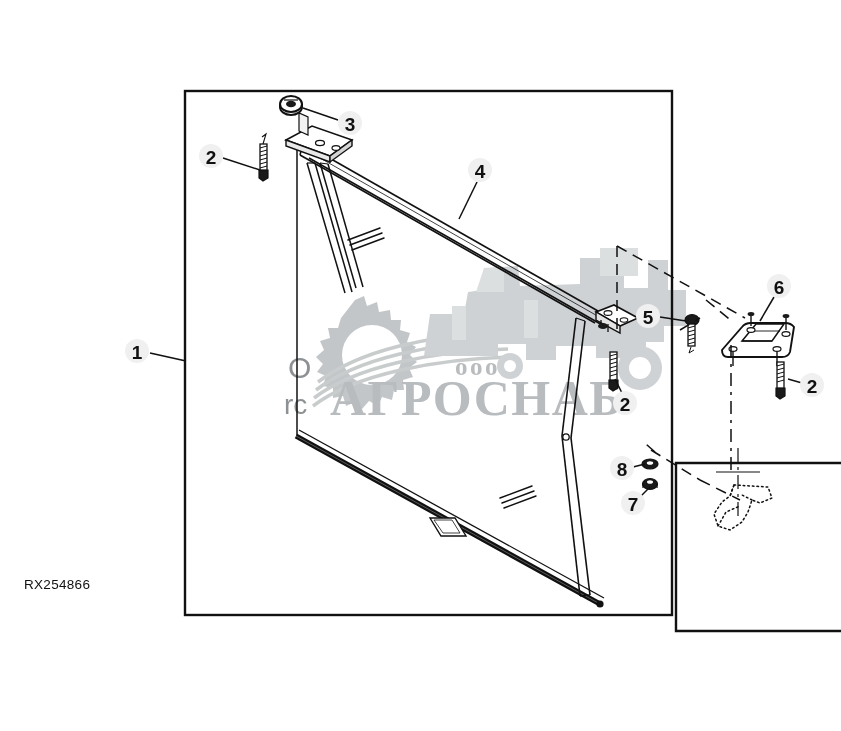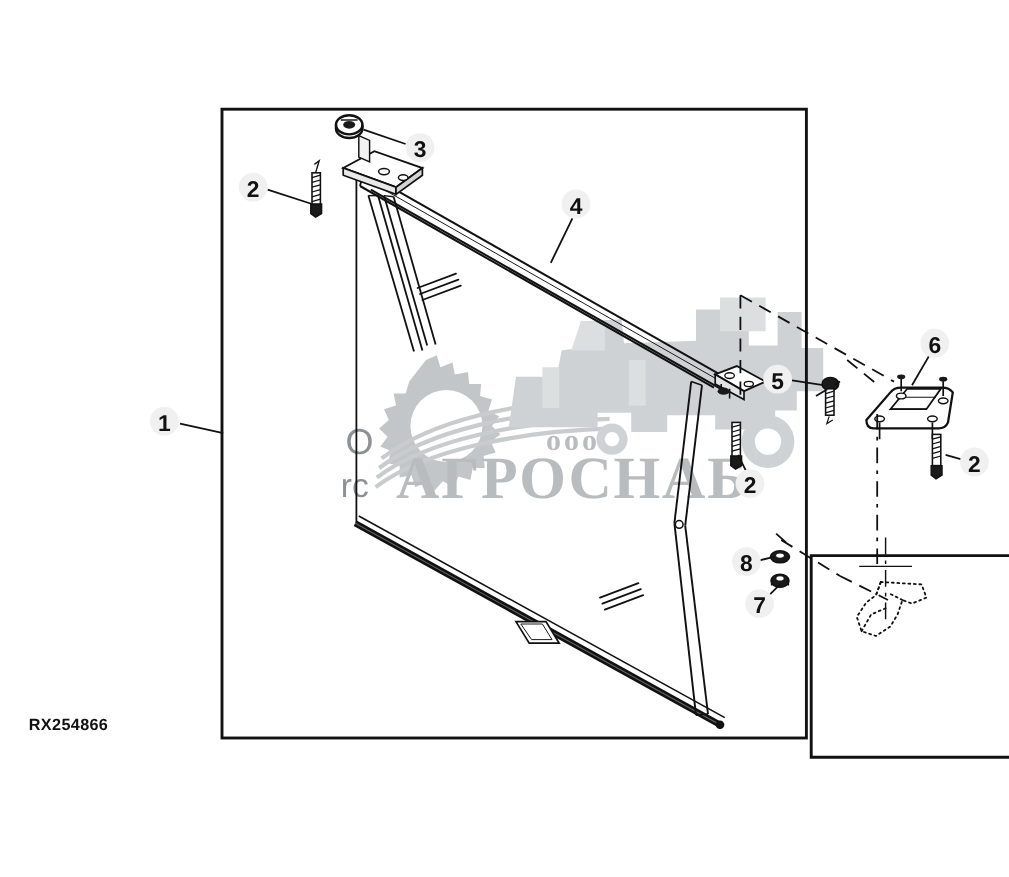--- a/index.html
+++ b/index.html
@@ -20,23 +20,23 @@
   #diagram-svg {
     position: absolute;
     left: 0;
     top: 0;
     width: 841px;
     height: 731px;
   }
   .part-number-label {
     position: absolute;
     left: 24px;
-    top: 596px;
+    top: 577px;
     font-size: 13.5px;
-    font-weight: bold;
+    font-weight: normal;
     letter-spacing: 0.3px;
     color: #111111;
     font-family: "Liberation Sans", sans-serif;
     white-space: nowrap;
     text-align: right;
   }
   .callout-text {
     font-family: "Liberation Sans", sans-serif;
     font-size: 19px;
     font-weight: bold;

